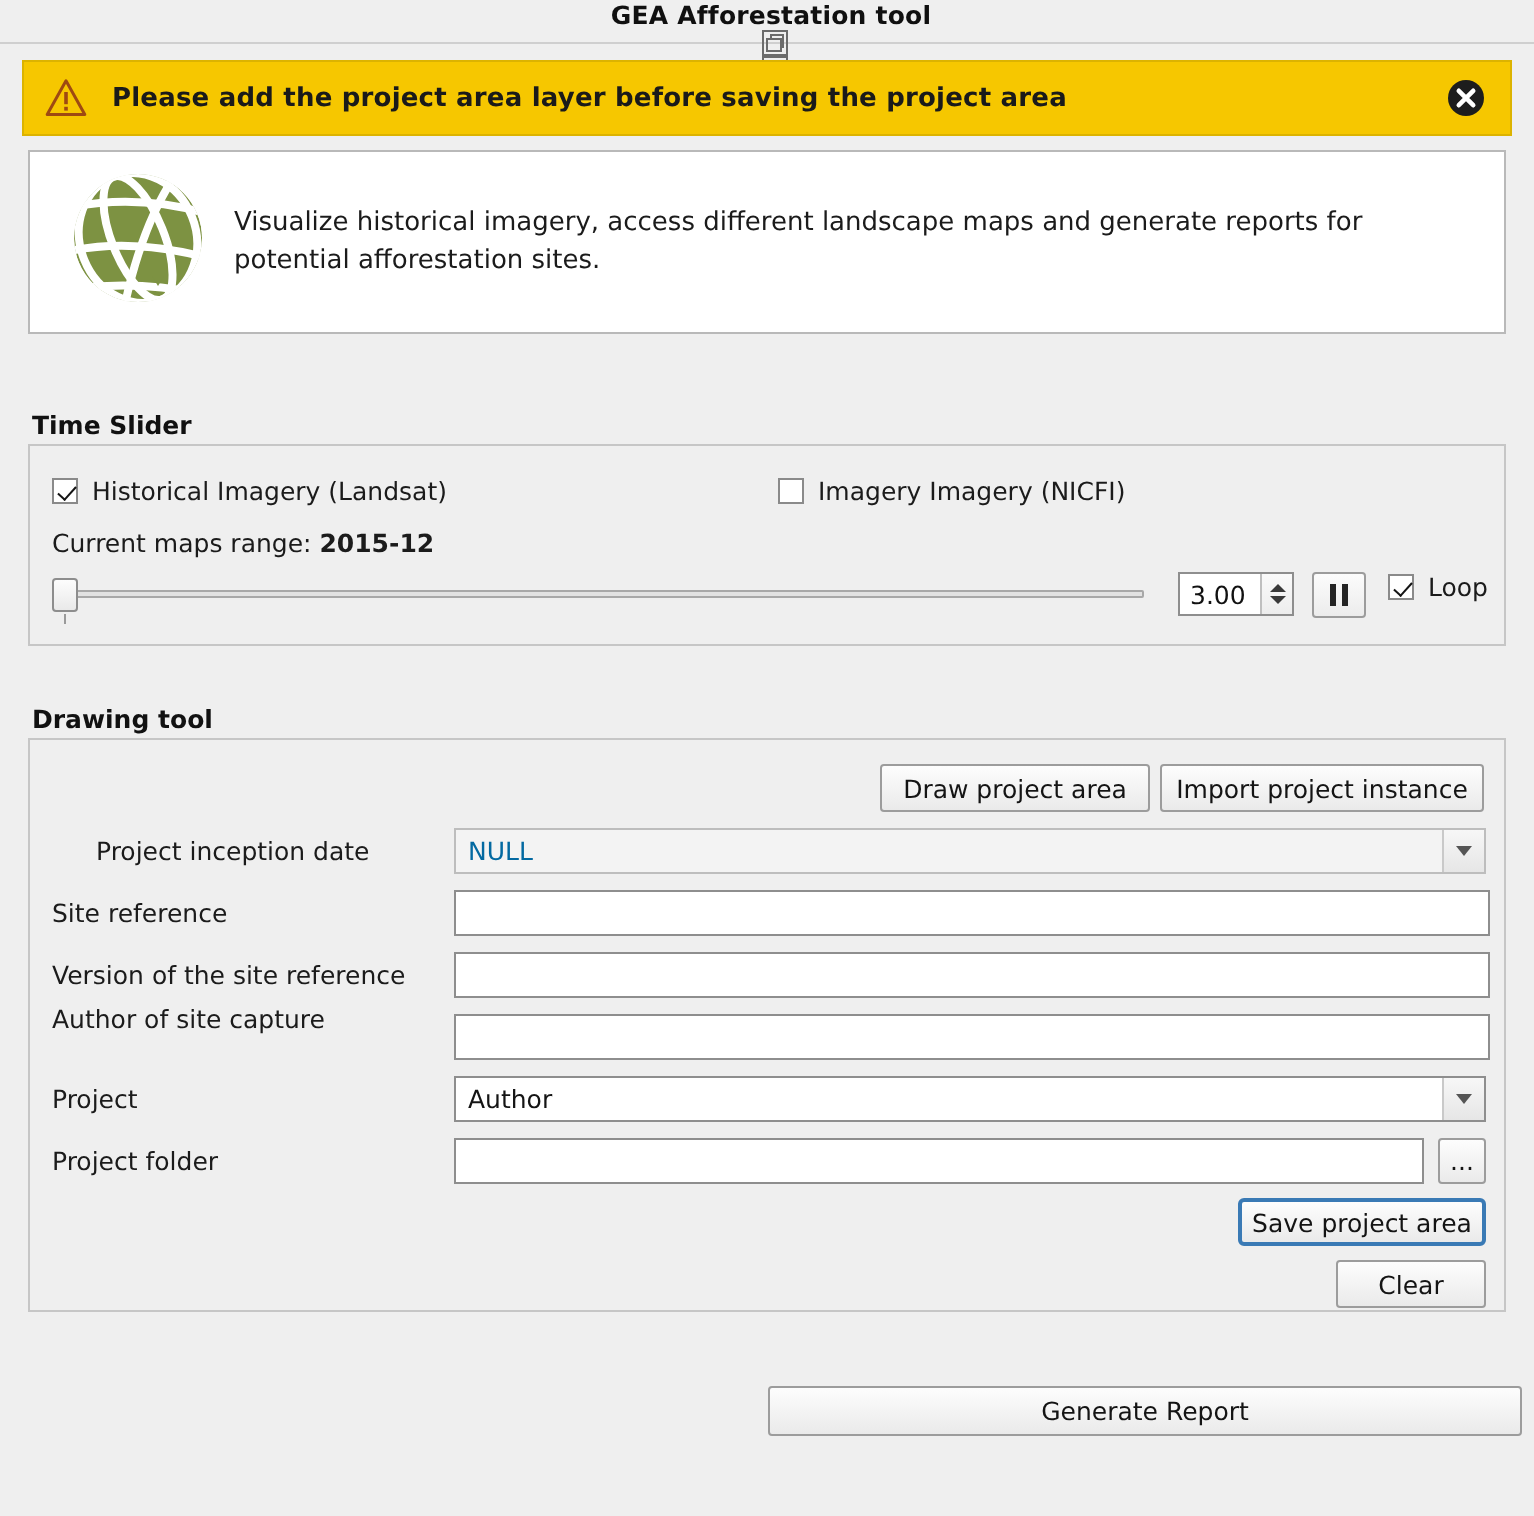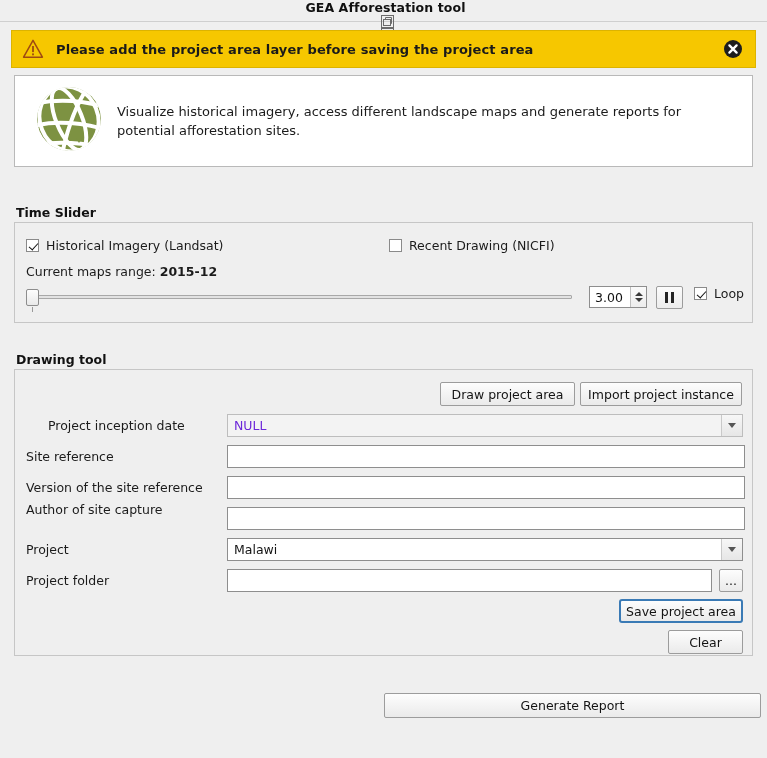--- a/index.html
+++ b/index.html
@@ -325,21 +325,21 @@
     align-items: center;
   }
   .field .val {
     padding-left: 6px;
     font-size: 12.5px;
     color: #141414;
     flex: 1;
     overflow: hidden;
     white-space: nowrap;
   }
-  .field .val.placeholder { color: #6d28d9; }
+  .field .val.placeholder { color: #0369a1; }
   .field.disabled {
     background: #f3f3f3;
     border-color: #bdbdbd;
   }
   .combo-arrow {
     width: 20px;
     height: 100%;
     border-left: 1px solid #c9c9c9;
     background: linear-gradient(#f7f7f7, #e6e6e6);
     display: flex;
@@ -444,21 +444,21 @@
 <div class="group-title" id="ts-title">Time Slider</div>
 <div class="group-box" id="ts-box"></div>
 
 <div class="chk" id="chk-historical">
   <span class="chkbox checked"></span>
   <span>Historical Imagery (Landsat)</span>
 </div>
 
 <div class="chk" id="chk-recent">
   <span class="chkbox"></span>
-  <span>Recent Drawing (NICFI)</span>
+  <span>Imagery Imagery (NICFI)</span>
 </div>
 
 <div id="timerange">
   <span>Current maps range: </span><b>2015-12</b>
 </div>
 
 <div id="slider-row">
   <div id="slider-wrap">
     <div id="slider-groove"></div>
     <div id="slider-handle"></div>
@@ -508,21 +508,21 @@
   <span class="val"></span>
 </div>
 
 <div class="form-label" id="lbl-author">Author of site capture</div>
 <div class="field" id="fld-author">
   <span class="val"></span>
 </div>
 
 <div class="form-label" id="lbl-proj">Project</div>
 <div class="field" id="fld-proj">
-  <span class="val">Malawi</span>
+  <span class="val">Author</span>
   <span class="combo-arrow">
       <i></i>
     </span>
 </div>
 
 <div class="form-label" id="lbl-folder">Project folder</div>
 <div class="field" id="fld-folder">
   <span class="val"></span>
 </div>
 <div class="btn" id="btn-browse">...</div>

